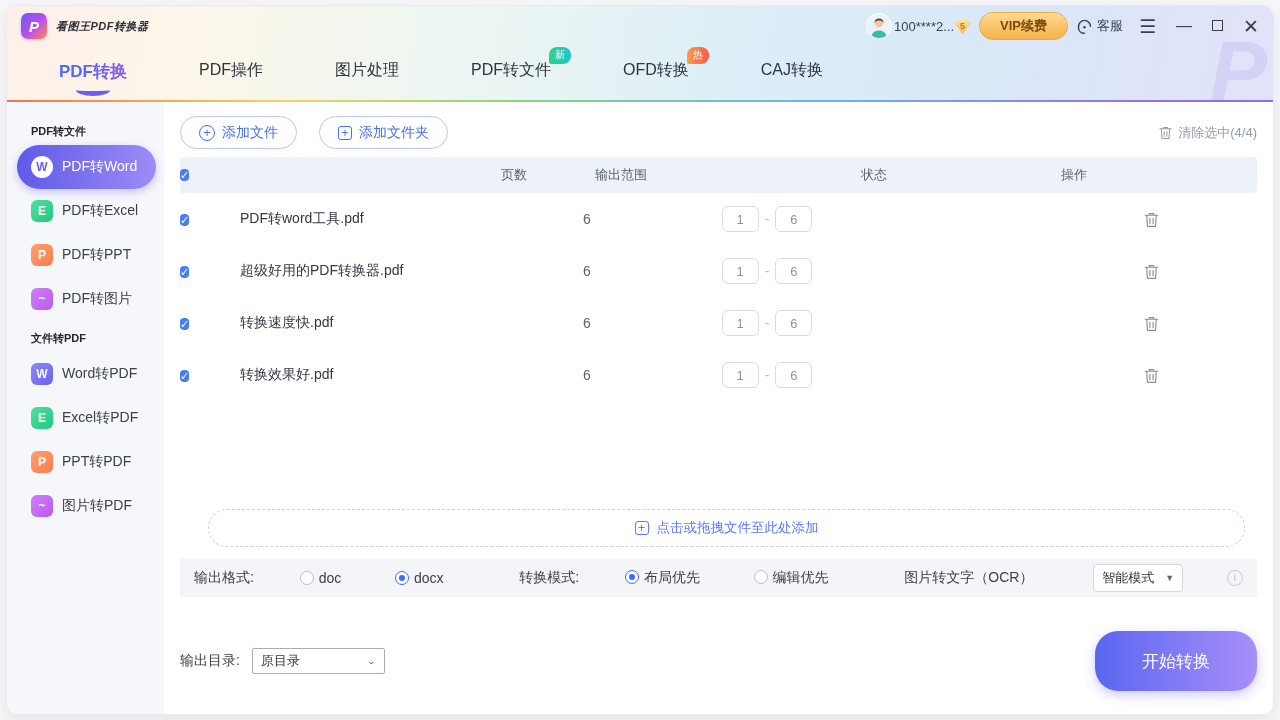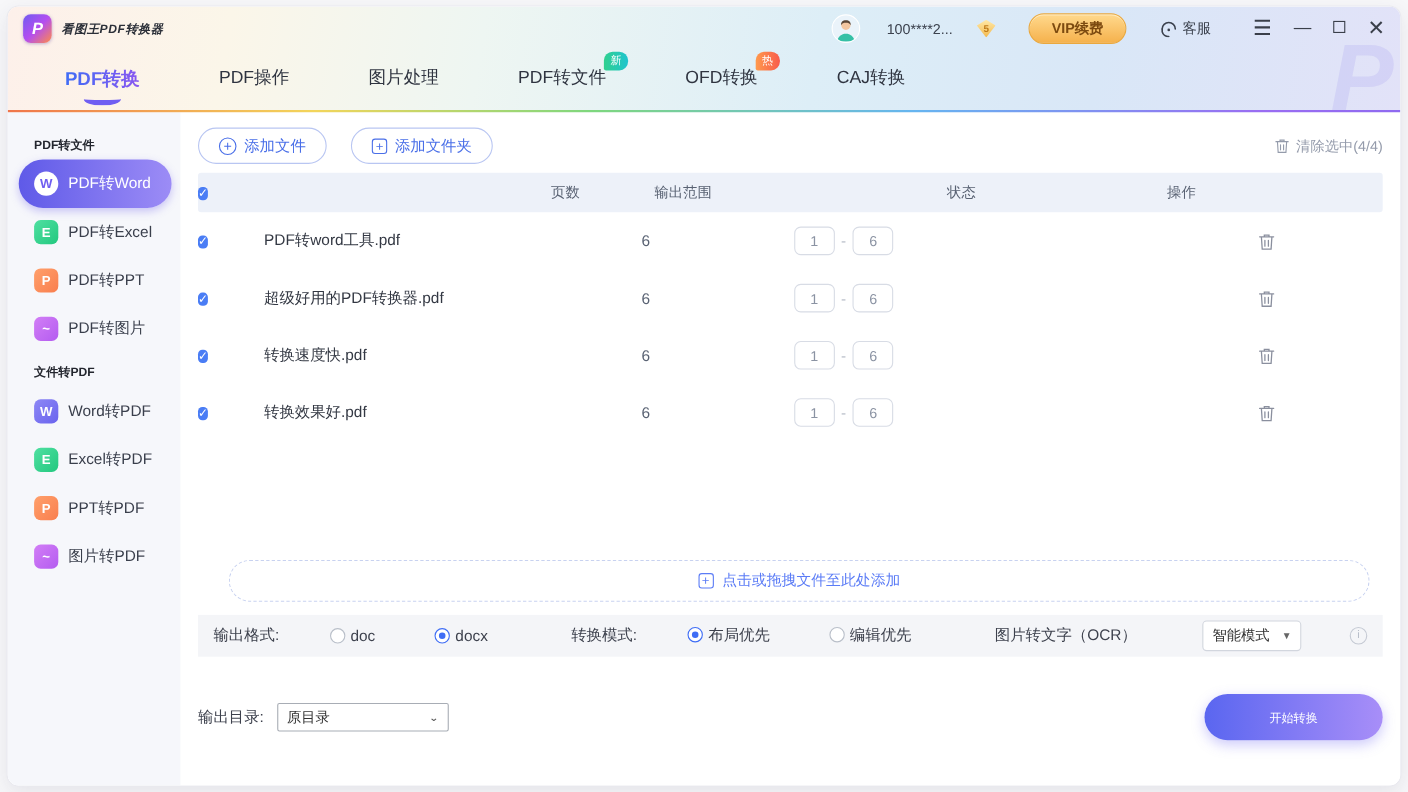--- a/index.html
+++ b/index.html
@@ -9,21 +9,21 @@
             background:#fff; box-shadow:0 0 0 1px #e9e9ef, 0 6px 18px rgba(60,60,90,.10); display:flex; flex-direction:column; }
 
   
   .header { position:relative; height:96px; flex:none;
             background:linear-gradient(100deg,#fdf0ea 0%,#fbf6e9 16%,#eef6f2 34%,#ddeef7 58%,#d9e7f7 78%,#e2e2f8 100%); }
   .titlebar { height:40px; display:flex; align-items:center; padding:0 14px; }
   .logo { width:26px; height:26px; border-radius:7px; background:linear-gradient(135deg,#6f5bf0 0%,#b44ef0 50%,#ff8a4b 100%);
           color:#fff; font-weight:bold; font-size:15px; font-style:italic; display:flex; align-items:center; justify-content:center;
           box-shadow:0 1px 3px rgba(90,60,160,.35); }
   .app-title { margin-left:9px; font-size:11px; font-weight:bold; font-style:italic; color:#2b2f38; letter-spacing:.5px; }
-  .titlebar-right { margin-left:auto; display:flex; align-items:center; gap:30px; }
+  .titlebar-right { margin-left:auto; display:flex; align-items:center; gap:8px; }
   .avatar { width:26px; height:26px; border-radius:50%; background:#eaf3fa; overflow:hidden; border:1px solid #fff; flex:none; }
   .username { font-size:13px; color:#3c424e; margin-left:-6px; }
   .lvl-badge { width:17px; height:16px; margin-left:-8px; clip-path:polygon(50% 0,100% 32%,50% 100%,0 32%);
                background:linear-gradient(180deg,#ffe9a8,#f3b94e); color:#c07c1a; font-size:9px; font-weight:bold;
                display:flex; align-items:center; justify-content:center; }
   .vip-btn { background:linear-gradient(180deg,#ffd98d,#f5b14c); border:1px solid #eaa83e; color:#7c4a10; font-weight:bold;
              font-size:13px; border-radius:14px; padding:4px 20px; box-shadow:inset 0 1px 0 #ffe9bb; cursor:pointer; }
   .support { display:flex; gap:4px; font-size:13px; color:#3c424e; cursor:pointer; }
   .winctl { display:flex; align-items:center; gap:20px; margin-left:8px; color:#3a3f4a; }
   .winctl span { cursor:pointer; font-size:16px; line-height:1; }
@@ -103,24 +103,24 @@
   .gap-lg { margin-left:22px; }
   .mini-select { margin-left:14px; width:90px; height:28px; border:1px solid #d2d6de; border-radius:4px; background:#fff;
                  display:flex; align-items:center; justify-content:space-between; padding:0 8px; font-size:13px; color:#333; cursor:pointer; }
   .mini-select .arrow { font-size:9px; color:#666; }
   .info-icon { width:16px; height:16px; border-radius:50%; border:1px solid #c5cad4; color:#b6bcc8; font-size:10px; line-height:14px;
                text-align:center; margin-left:8px; cursor:pointer; }
 
   
   .footer { margin-top:34px; display:flex; align-items:center; }
   .out-label { font-size:14px; color:#3d414d; margin-right:12px; }
-  .native-select { width:156px; height:26px; border:1px solid #a8adb5; border-radius:2px; background:#fff; display:flex;
+  .native-select { width:133px; height:26px; border:1px solid #a8adb5; border-radius:2px; background:#fff; display:flex;
                    align-items:center; justify-content:space-between; padding:0 8px; font-size:13px; color:#333; cursor:pointer; }
   .native-select .chev { font-size:11px; color:#555; transform:scaleY(.8); }
-  .start-btn { margin-left:auto; width:162px; height:42px; border:none; border-radius:23px; color:#fff; font-size:11px;
+  .start-btn { margin-left:auto; width:162px; height:60px; border:none; border-radius:23px; color:#fff; font-size:17px;
                background:linear-gradient(90deg,#5a66f0,#a88ef8); cursor:pointer; box-shadow:0 4px 12px rgba(110,100,240,.35);
                font-family:inherit; }
 </style>
 </head>
 <body>
 
 <div class="window">
 
   <div class="header">
     <div class="titlebar">

